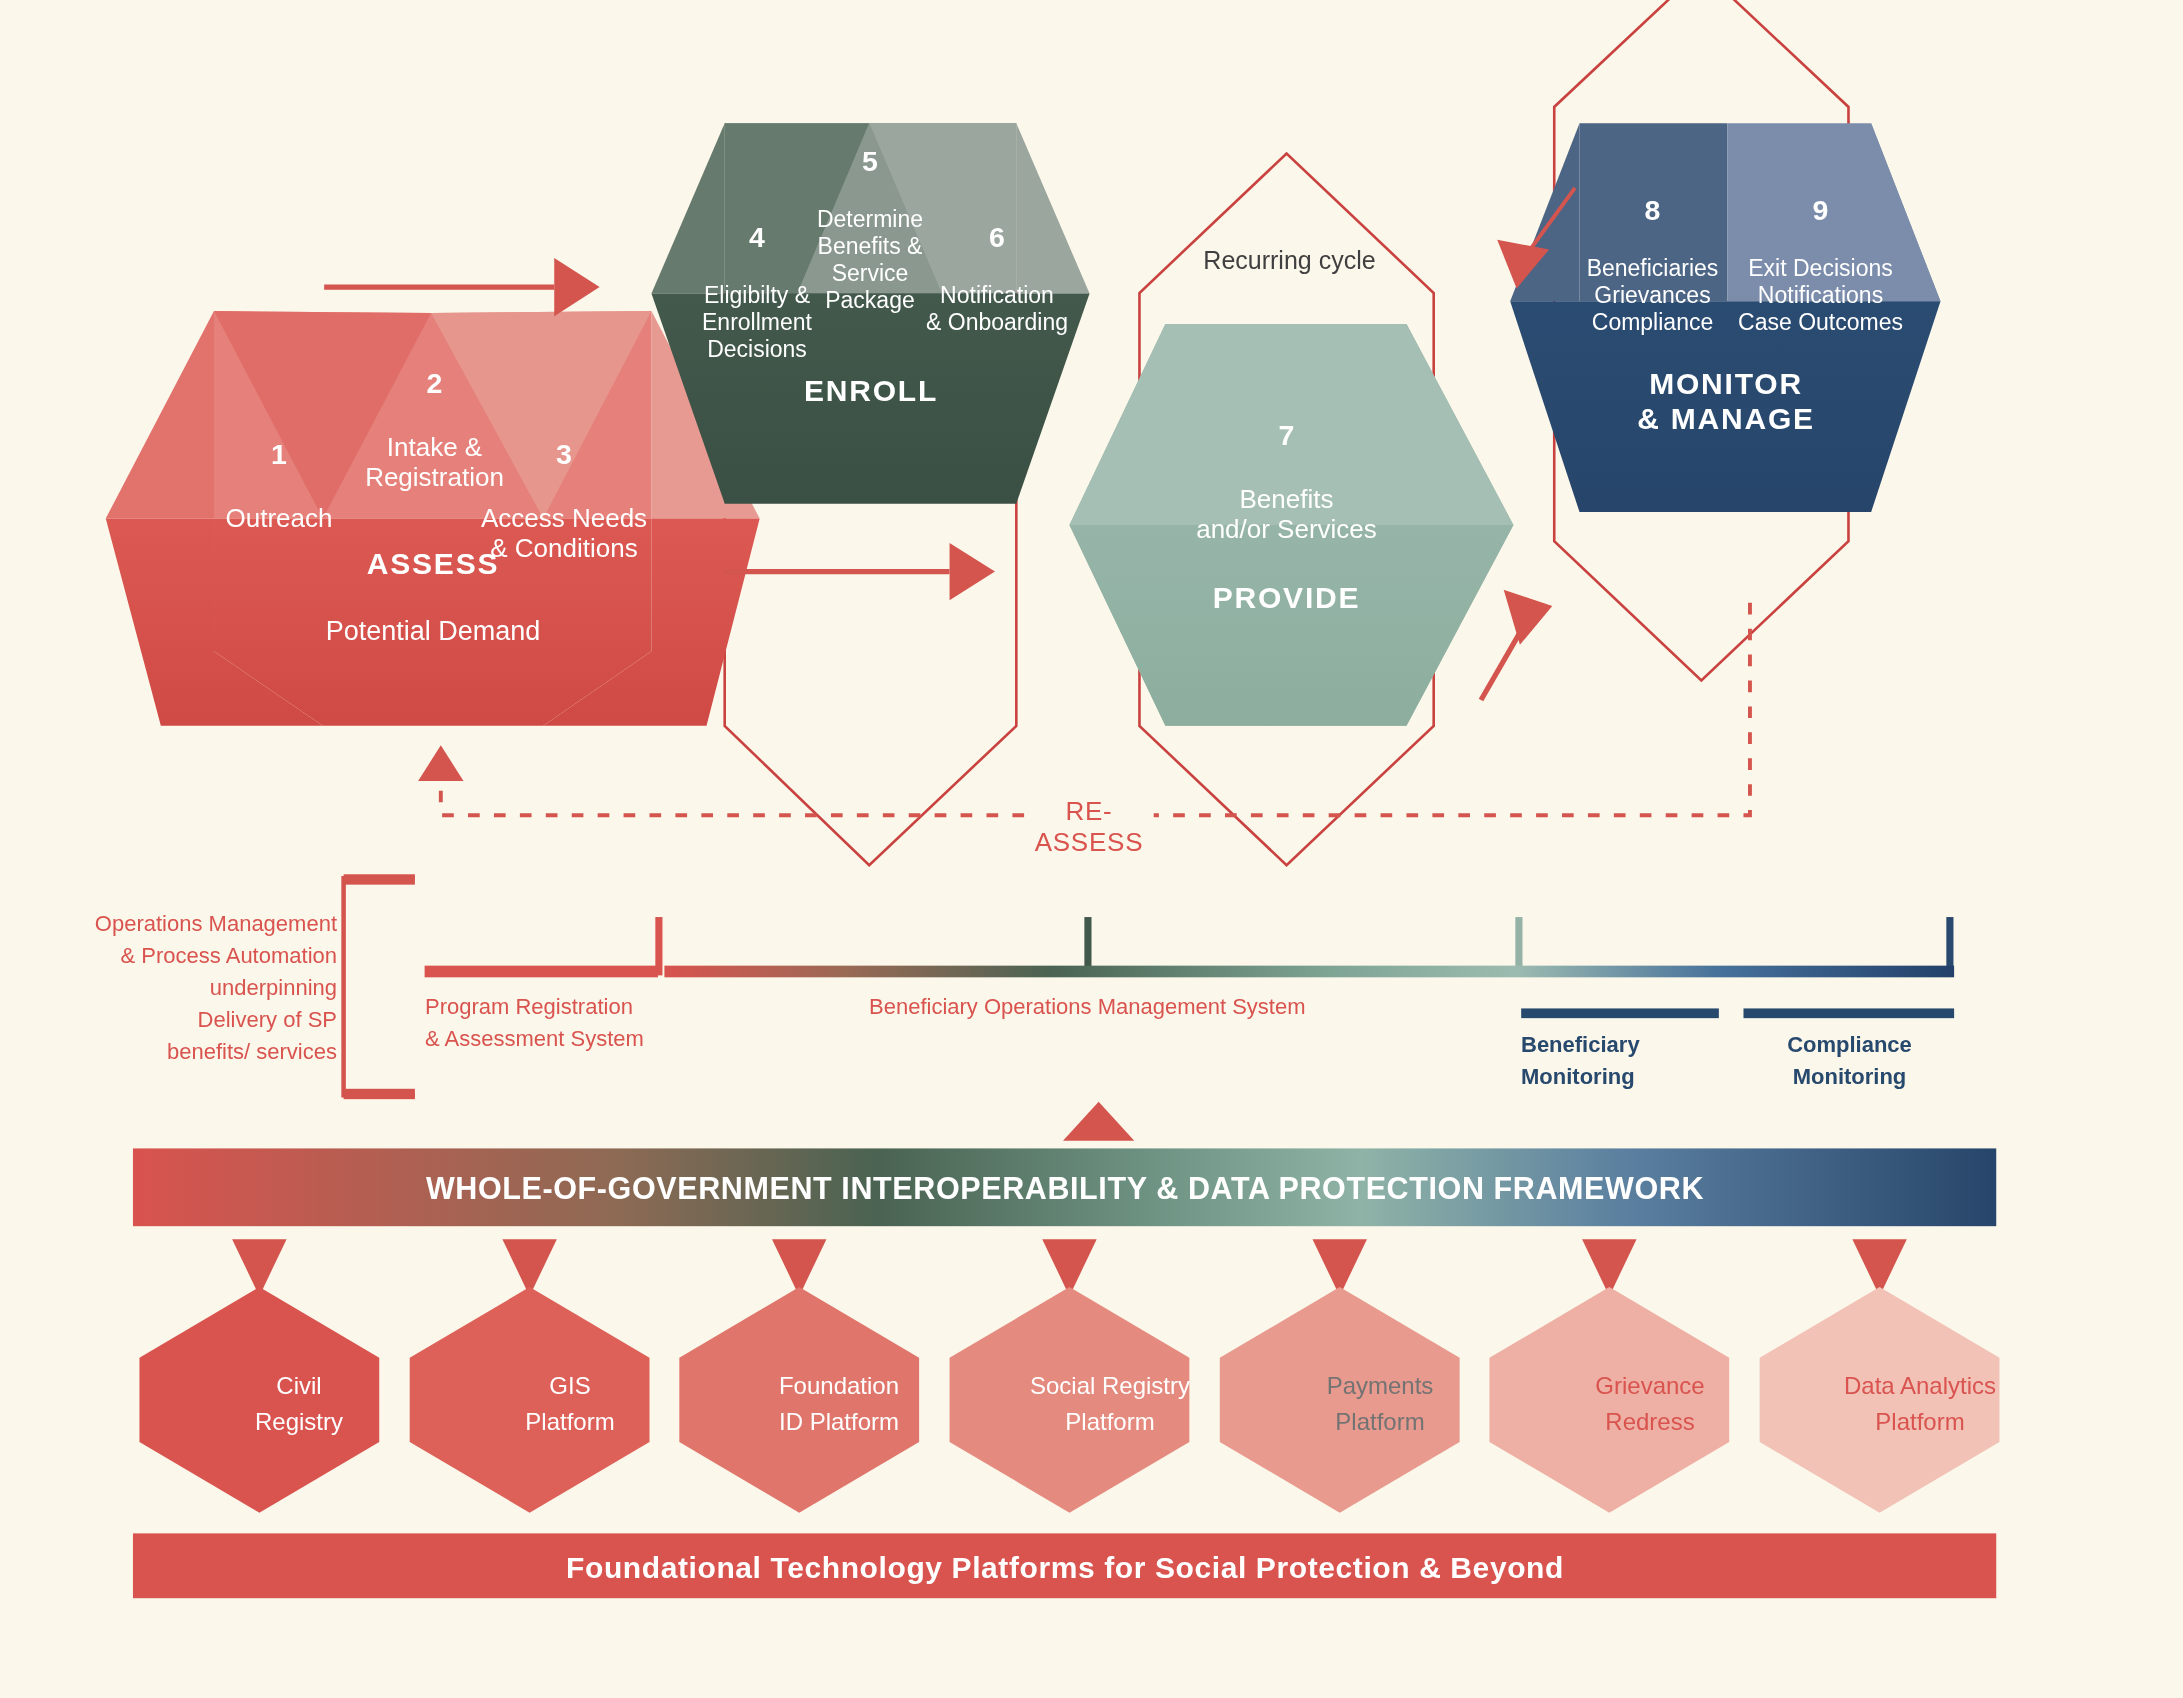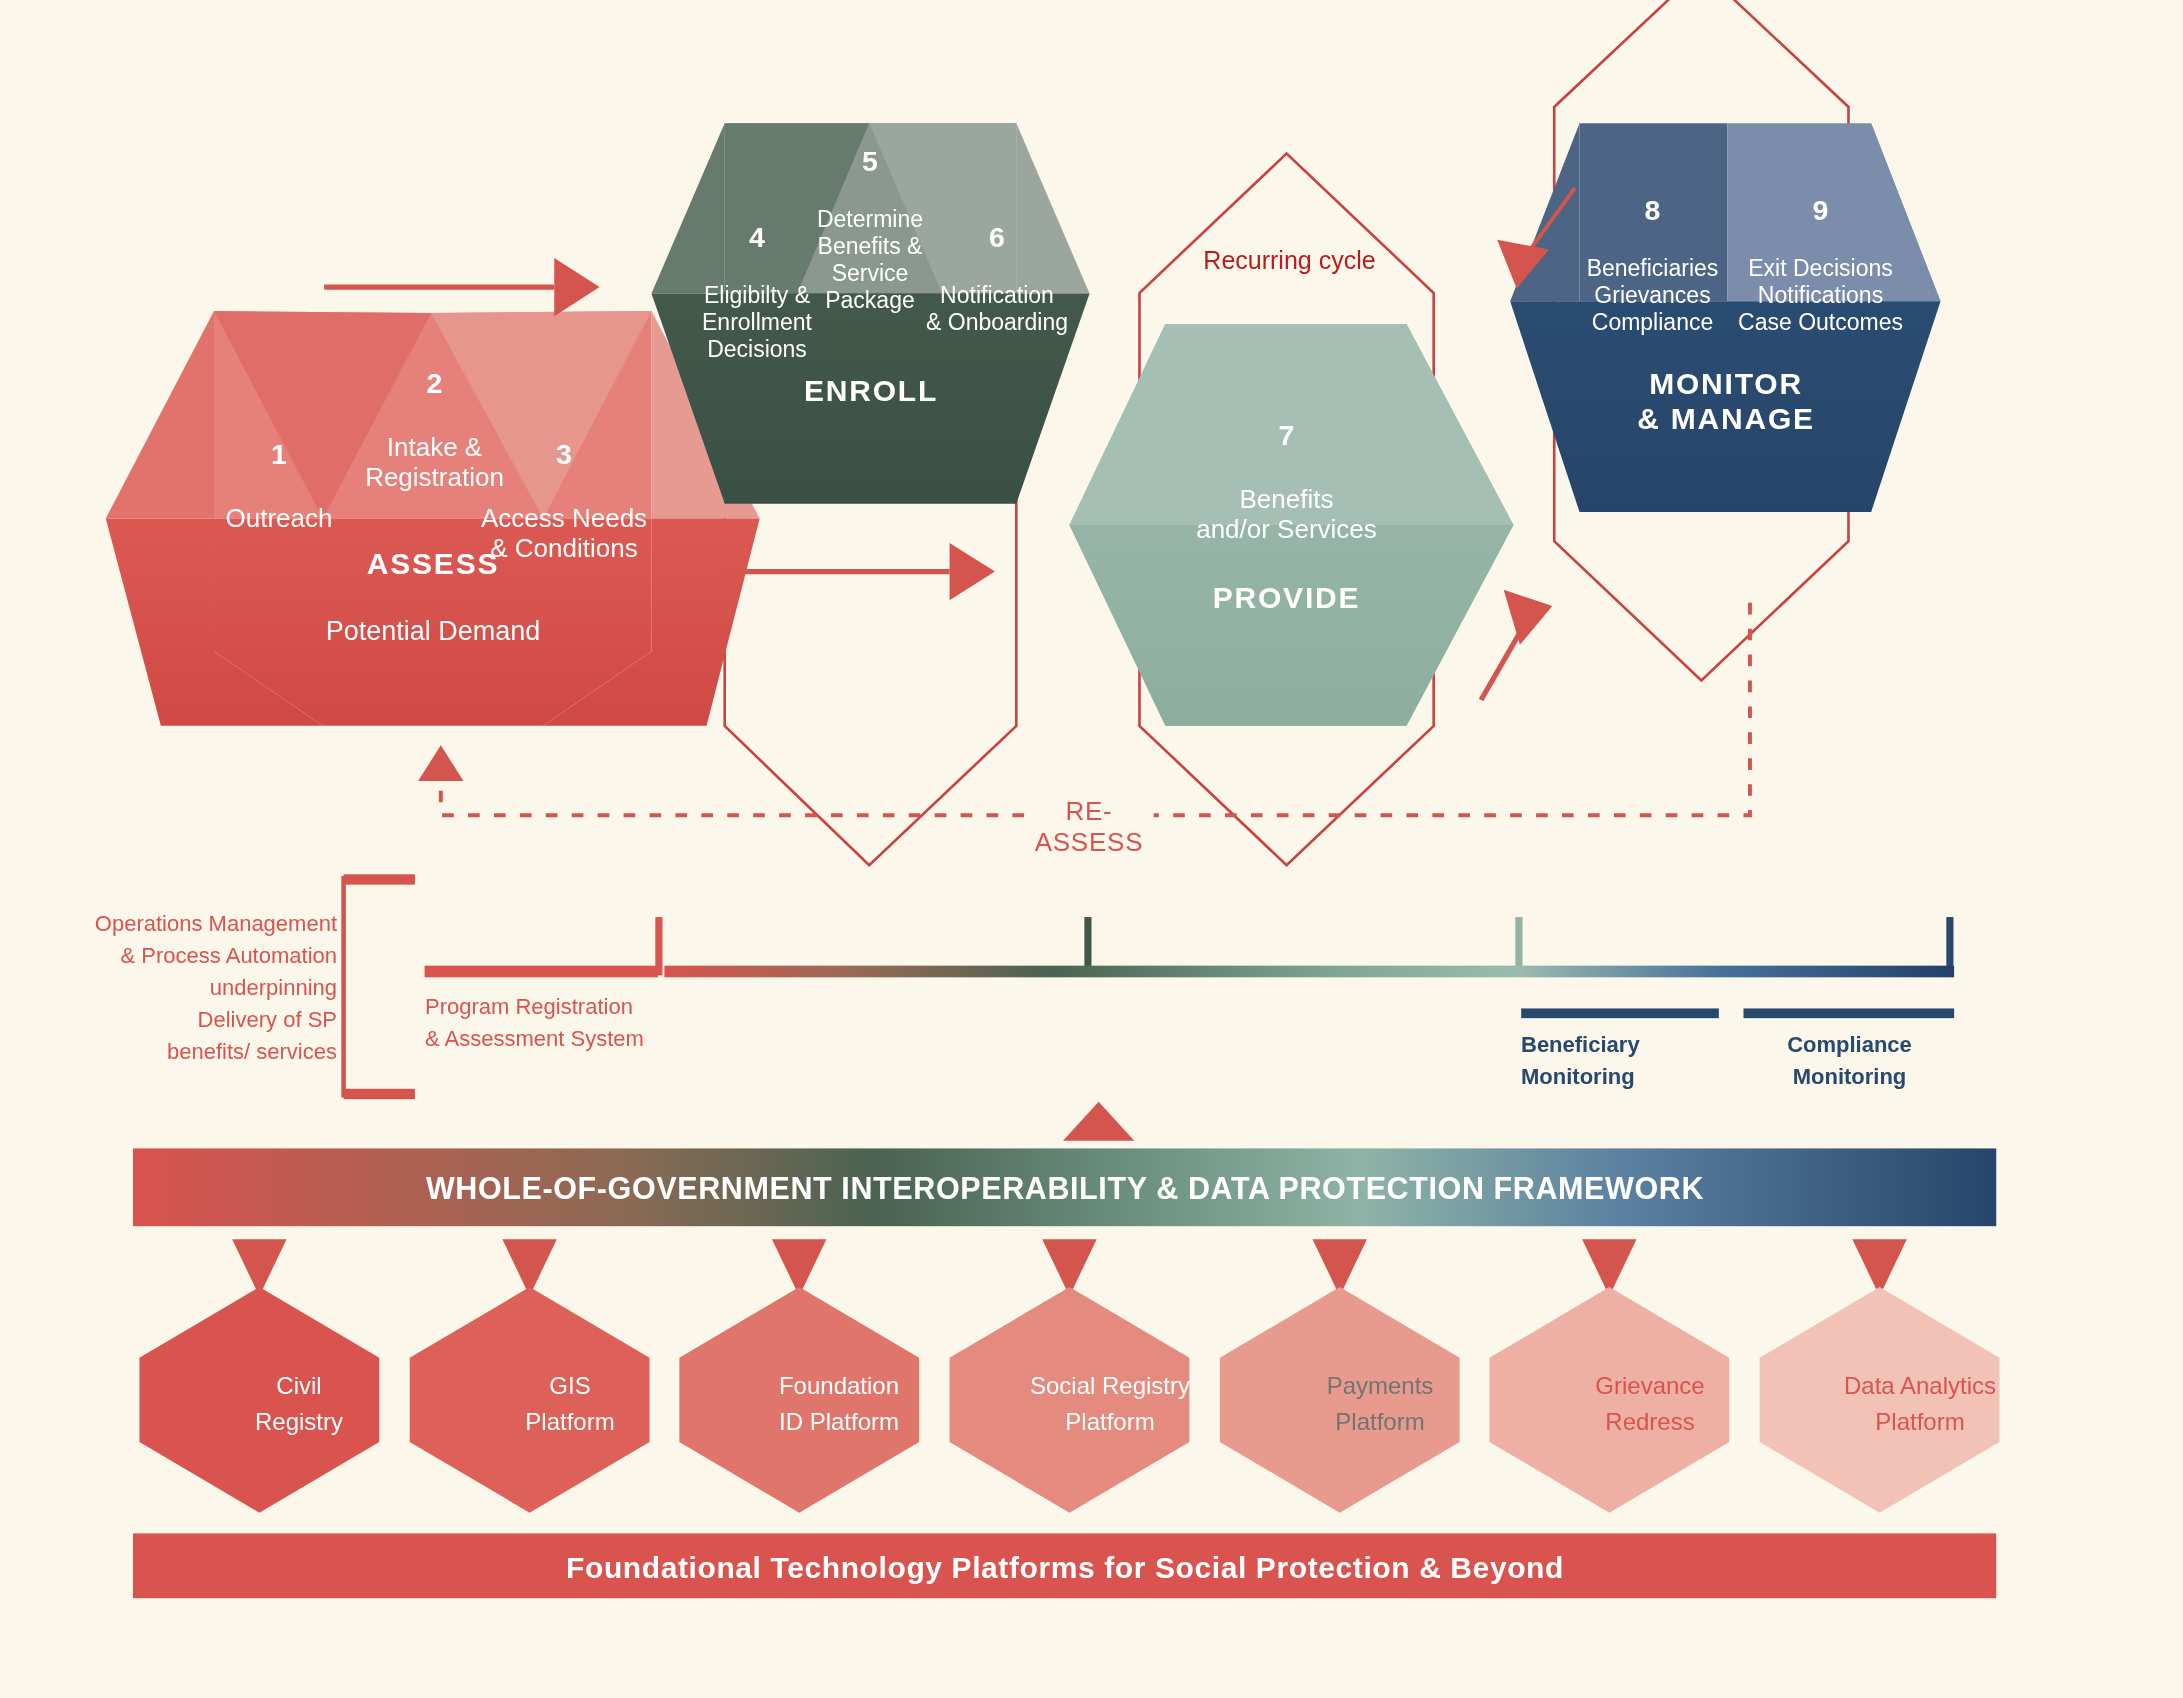--- a/index.html
+++ b/index.html
@@ -260,30 +260,31 @@
   </div>
   <div class="hexlabel" style="left:1728px;top:167px;width:185px;font-size:23px;">
     <span class="hexnum">9</span>
     <span>Exit Decisions
 Notifications
 Case Outcomes</span>
   </div>
   <div class="stageTitle" style="left:1546px;top:366px;width:360px;font-size:30px;">MONITOR
 &amp; MANAGE</div>
 
-  <div class="txt redtxt" style="left:1160px;top:246px;width:259px;text-align:center;font-size:25px;font-weight:normal;color:#b91c1c;">Recurring cycle</div>
+  <div class="txt redtxt" style="left:1160px;top:246px;width:259px;text-align:center;font-size:25px;font-weight:normal;color:#404040;">Recurring cycle</div>
   <div class="txt redtxt" style="left:1021px;top:796px;width:136px;text-align:center;font-size:26px;letter-spacing:.03em;">RE-ASSESS</div>
 
   <div class="txt redtxt" style="left:52px;top:908px;width:285px;text-align:right;font-size:22px;line-height:1.45;white-space:pre-line;">Operations Management
 &amp; Process Automation
 underpinning
 Delivery of SP
 benefits/ services</div>
   <div class="txt redtxt" style="left:425px;top:991px;width:305px;text-align:left;font-size:22px;line-height:1.45;white-space:pre-line;">Program Registration
 &amp; Assessment System</div>
+  <div class="txt redtxt" style="left:869px;top:991px;width:616px;text-align:left;font-size:22px;line-height:1.45;white-space:pre-line;">Beneficiary Operations Management System</div>
   <div class="txt bluetxt" style="left:1521px;top:1029px;width:198px;text-align:left;font-size:22px;line-height:1.45;white-space:pre-line;">Beneficiary
 Monitoring</div>
   <div class="txt bluetxt" style="left:1744px;top:1029px;width:211px;text-align:center;font-size:22px;line-height:1.45;white-space:pre-line;">Compliance
 Monitoring</div>
 
   <div class="banner" style="left:133px;top:1171px;width:1864px;font-size:30.5px;">WHOLE-OF-GOVERNMENT INTEROPERABILITY &amp; DATA PROTECTION FRAMEWORK</div>
 
   <div class="plabel" style="left:139px;top:1368px;width:240px;color:#ffffff;">Civil
 Registry</div>
   <div class="plabel" style="left:410px;top:1368px;width:240px;color:#ffffff;">GIS

